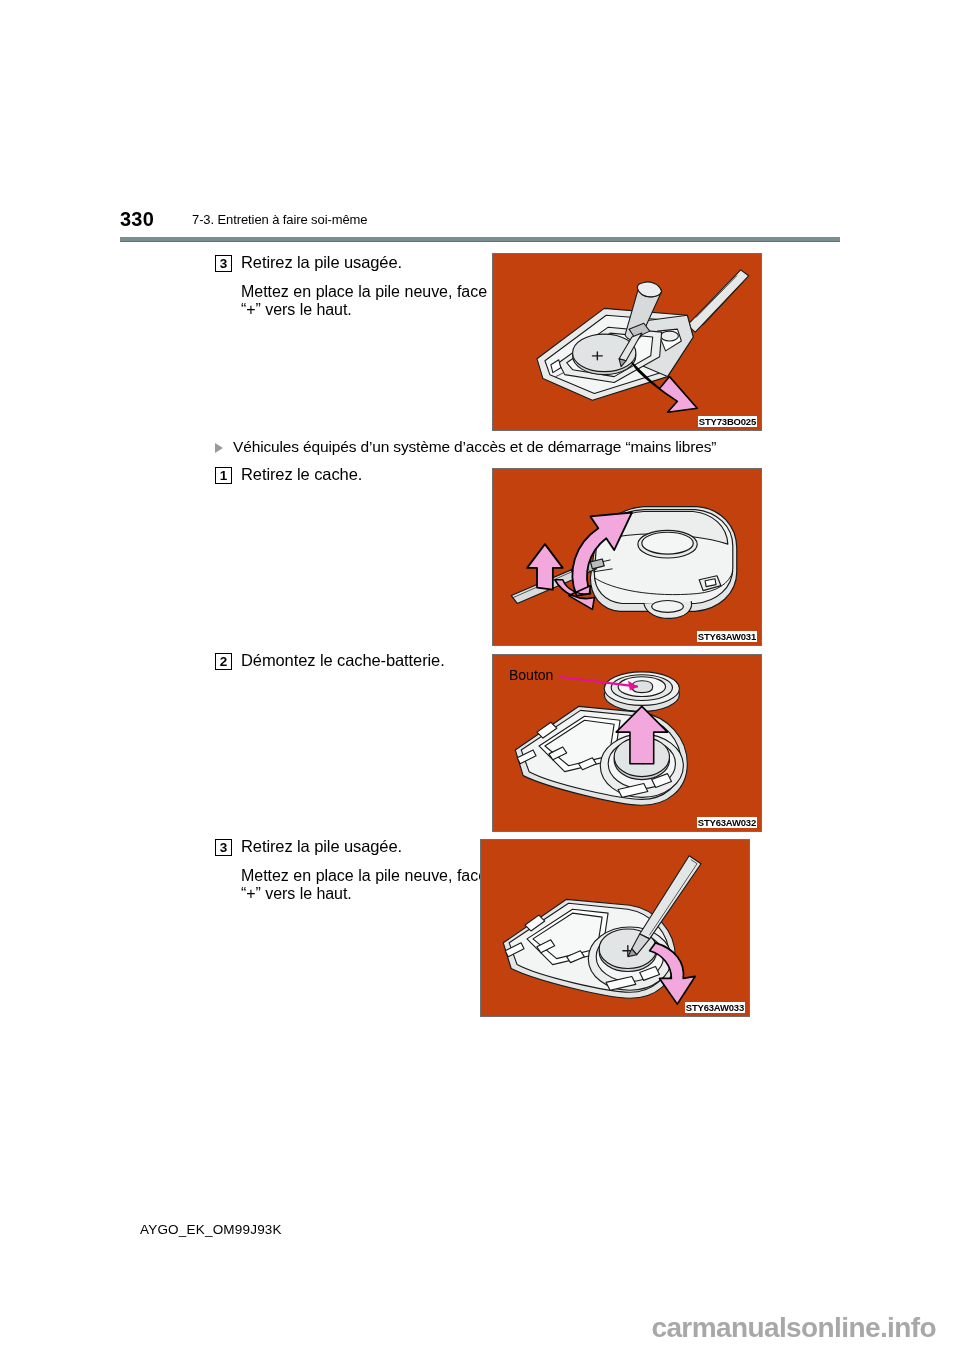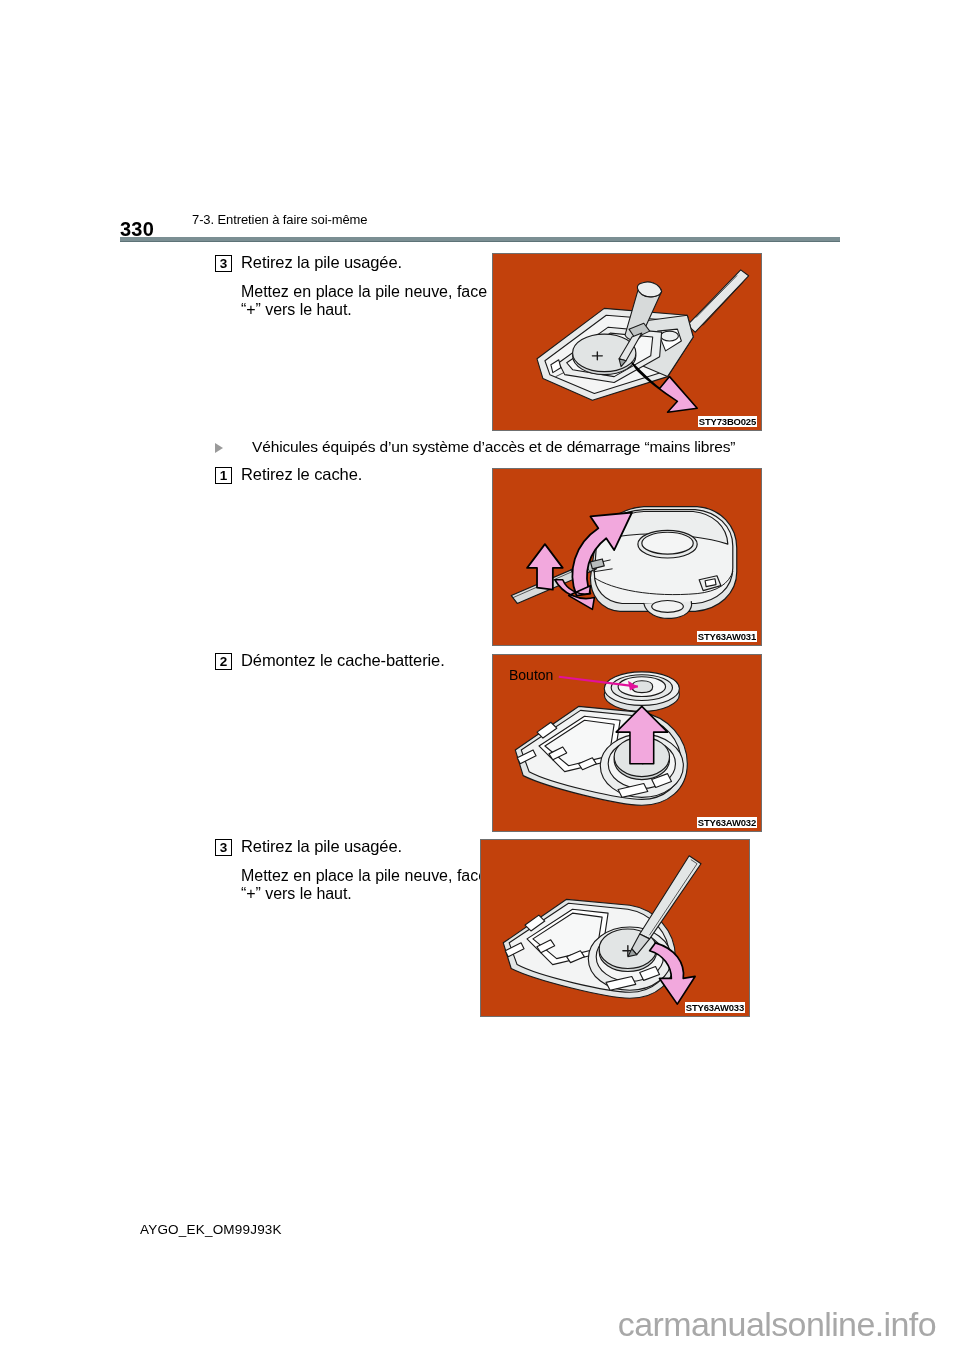--- a/index.html
+++ b/index.html
@@ -24,21 +24,20 @@
     width: 720px;
     height: 30px;
   }
   #page-number {
     position: absolute;
     left: 0px;
     top: 0px;
     font-size: 20px;
     font-weight: bold;
     letter-spacing: 0.2px;
-    margin-top: 10px;
   }
   #header-title {
     position: absolute;
     left: 72px;
     top: 4px;
     font-size: 13px;
     letter-spacing: -0.1px;
   }
   #header-rule {
     position: absolute;
@@ -87,21 +86,20 @@
     letter-spacing: -0.05px;
   }
 
   
   #subsection {
     position: absolute;
     left: 215px;
     top: 437px;
     display: flex;
     align-items: flex-start;
-    gap: 19px;
   }
   .tri-bullet {
     width: 0;
     height: 0;
     border-left: 8px solid #9a9a9a;
     border-top: 5.5px solid transparent;
     border-bottom: 5.5px solid transparent;
     margin-right: 10px;
     margin-top: 6px;
     flex: none;
@@ -147,23 +145,24 @@
     position: absolute;
     left: 140px;
     top: 1222px;
     font-size: 13.5px;
     letter-spacing: 0.2px;
   }
   #watermark {
     position: absolute;
     right: 24px;
     bottom: 14px;
-    font-size: 34px;
+    font-size: 28px;
     color: #a8a8a8;
     letter-spacing: -0.6px;
+    font-weight: bold;
   }
 </style>
 </head>
 <body>
 
 <div id="page-header">
   <div id="page-number">330</div>
   <div id="header-title">7-3. Entretien à faire soi-même</div>
 </div>
 <div id="header-rule"></div>

